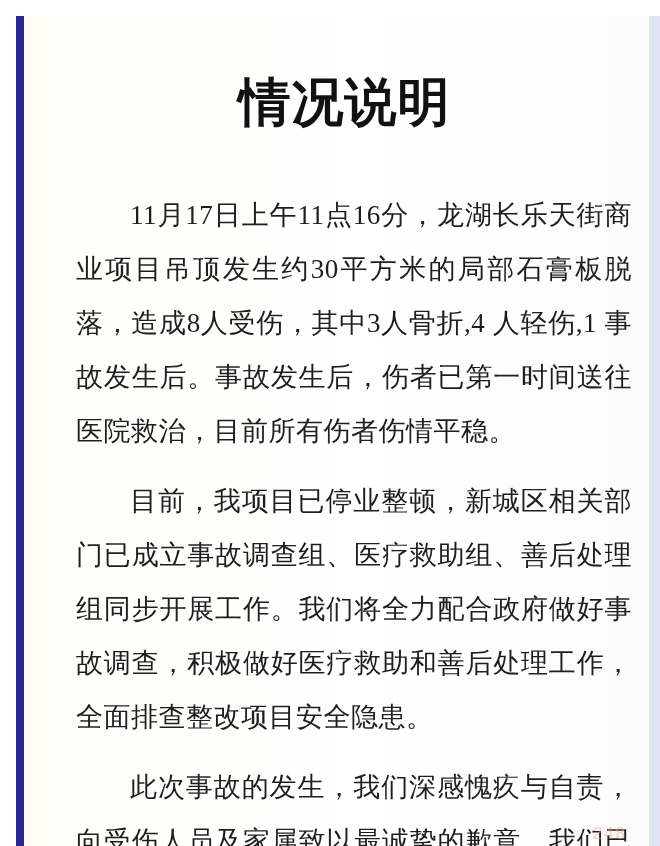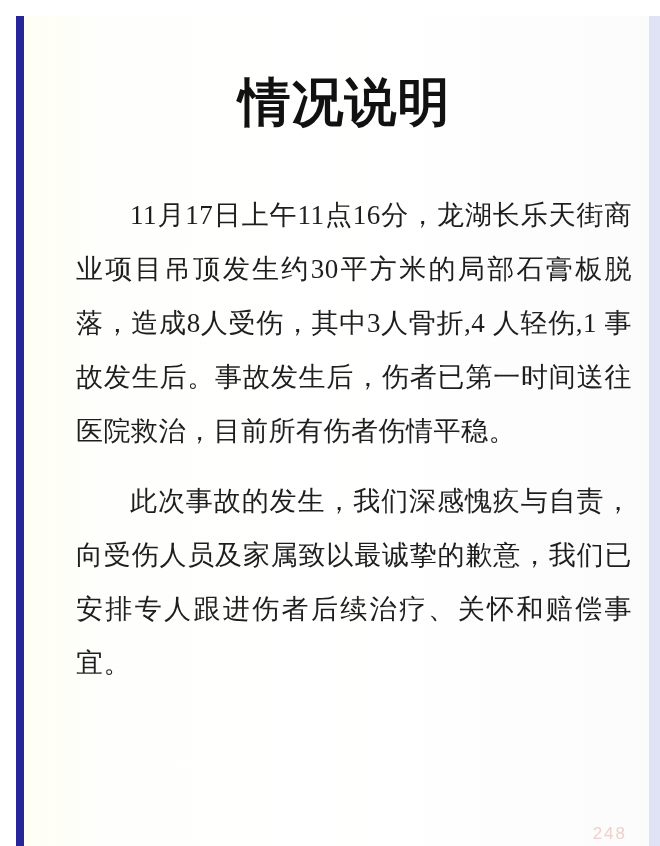--- a/index.html
+++ b/index.html
@@ -62,19 +62,20 @@
 <body>
 
 <div class="page">
   <div class="right-edge-glow"></div>
 
   <div class="content">
     <h1 class="title">情况说明</h1>
 
     <div class="body-text">
       <p>11月17日上午11点16分，龙湖长乐天街商业项目吊顶发生约30平方米的局部石膏板脱落，造成8人受伤，其中3人骨折,4 人轻伤,1 事故发生后。事故发生后，伤者已第一时间送往医院救治，目前所有伤者伤情平稳。</p>
+      <p>目前，我项目已停业整顿，新城区相关部门已成立事故调查组、医疗救助组、善后处理组同步开展工作。我们将全力配合政府做好事故调查，积极做好医疗救助和善后处理工作，全面排查整改项目安全隐患。</p>
       <p>此次事故的发生，我们深感愧疚与自责，向受伤人员及家属致以最诚挚的歉意，我们已安排专人跟进伤者后续治疗、关怀和赔偿事宜。</p>
     </div>
 
   </div>
 
   <div class="watermark">248</div>
 </div>
 
 </body></html>

